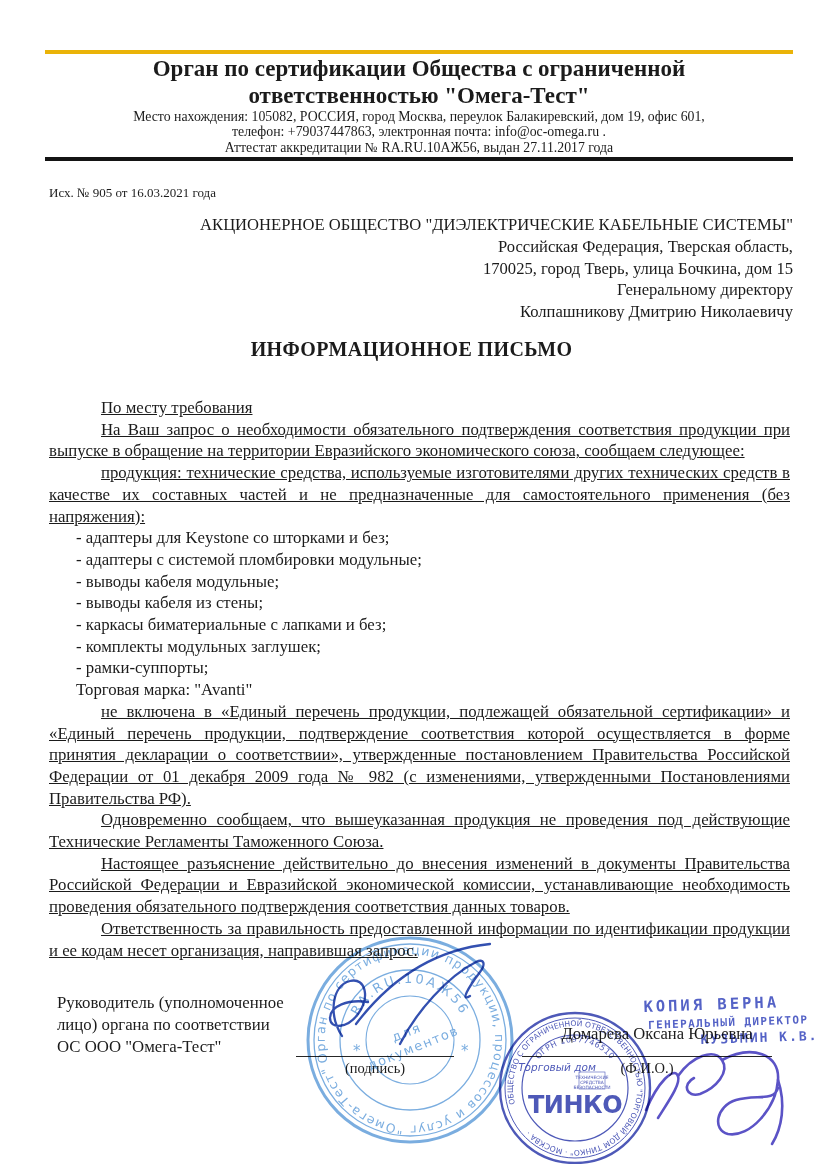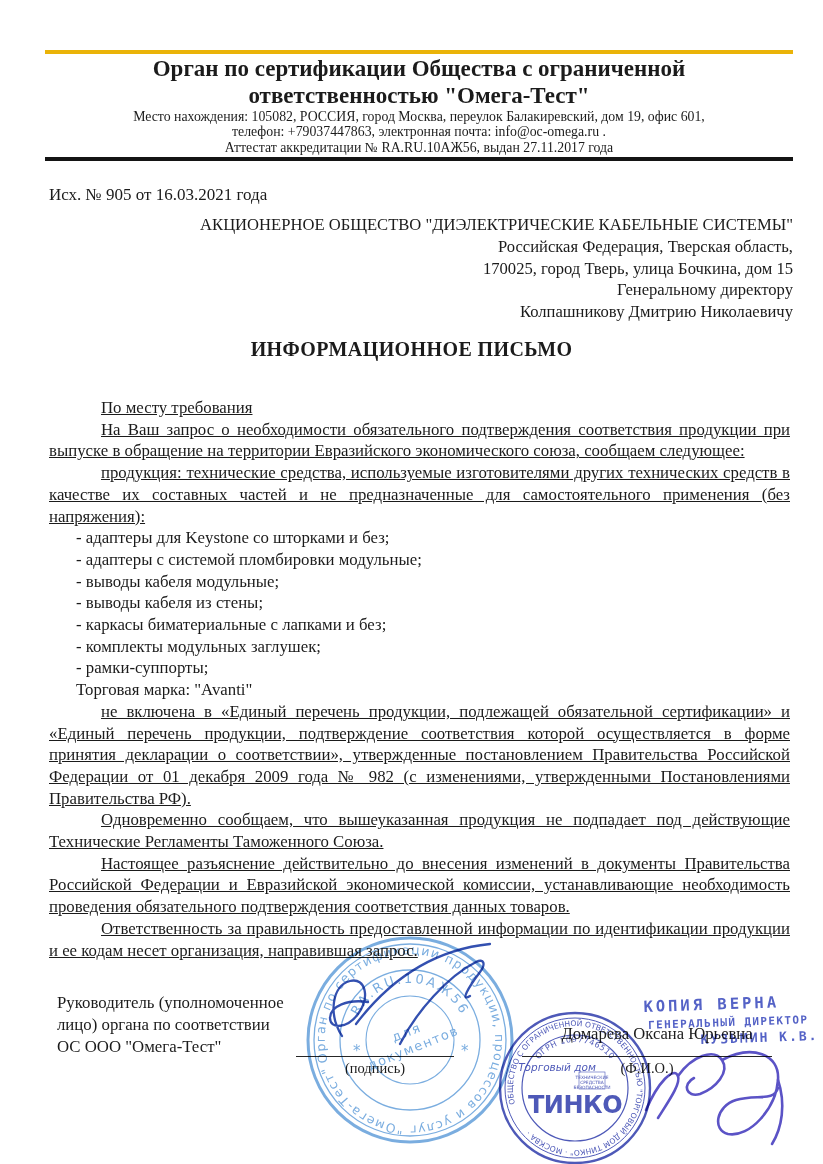--- a/index.html
+++ b/index.html
@@ -8,21 +8,21 @@
     font-family:"Liberation Serif",serif;color:#1b1b1b;overflow:hidden;
   }
   
   .letterhead{
     position:absolute;left:45px;top:50px;width:748px;text-align:center;
     border-top:4px solid #eab308;border-bottom:4px solid #141414;padding:2px 0 2px;
   }
   .h-title{font-weight:bold;font-size:23px;line-height:26.5px;}
   .h-addr{font-size:13.8px;line-height:15.4px;}
   
-  .ref{position:absolute;left:49px;top:185px;font-size:17px;}
+  .ref{position:absolute;left:49px;top:185px;font-size:13px;}
   
   .addressee{position:absolute;right:30px;top:214px;text-align:right;font-size:16.6px;line-height:21.8px;}
   
   .doc-title{position:absolute;left:0;top:338px;width:100%;text-align:center;font-weight:bold;font-size:20px;letter-spacing:.4px;}
   
   .body-text{position:absolute;left:49px;top:397px;width:741px;font-size:16.8px;line-height:21.7px;}
   .body-text p{margin:0;}
   .just{text-align:justify;}
   .ind{text-indent:52px;text-decoration:underline;}
   .li{padding-left:27px;}
@@ -85,21 +85,21 @@
     <p class="ind just">продукция: технические средства, используемые изготовителями других технических средств в качестве их составных частей и не предназначенные для самостоятельного применения (без напряжения):</p>
     <div class="li">- адаптеры для Keystone со шторками и без;</div>
     <div class="li">- адаптеры с системой пломбировки модульные;</div>
     <div class="li">- выводы кабеля модульные;</div>
     <div class="li">- выводы кабеля из стены;</div>
     <div class="li">- каркасы биматериальные с лапками и без;</div>
     <div class="li">- комплекты модульных заглушек;</div>
     <div class="li">- рамки-суппорты;</div>
     <div class="li">Торговая марка: "Avanti"</div>
     <p class="ind just">не включена в «Единый перечень продукции, подлежащей обязательной сертификации» и «Единый перечень продукции, подтверждение соответствия которой осуществляется в форме принятия декларации о соответствии», утвержденные постановлением Правительства Российской Федерации от 01 декабря 2009 года № 982 (с изменениями, утвержденными Постановлениями Правительства РФ).</p>
-    <p class="ind just">Одновременно сообщаем, что вышеуказанная продукция не подпадает под действующие Технические Регламенты Таможенного Союза.</p>
+    <p class="ind just">Одновременно сообщаем, что вышеуказанная продукция не проведения под действующие Технические Регламенты Таможенного Союза.</p>
     <p class="ind just">Настоящее разъяснение действительно до внесения изменений в документы Правительства Российской Федерации и Евразийской экономической комиссии, устанавливающие необходимость проведения обязательного подтверждения соответствия данных товаров.</p>
     <p class="ind just gap">Ответственность за правильность предоставленной информации по идентификации продукции и ее кодам несет организация, направившая запрос.</p>
   </div>
 
   <div class="sig-left">
     <div>Руководитель (уполномоченное</div>
     <div>лицо) органа по соответствии</div>
     <div>ОС ООО "Омега-Тест"</div>
   </div>
   <div class="sig-line sl1"></div>

